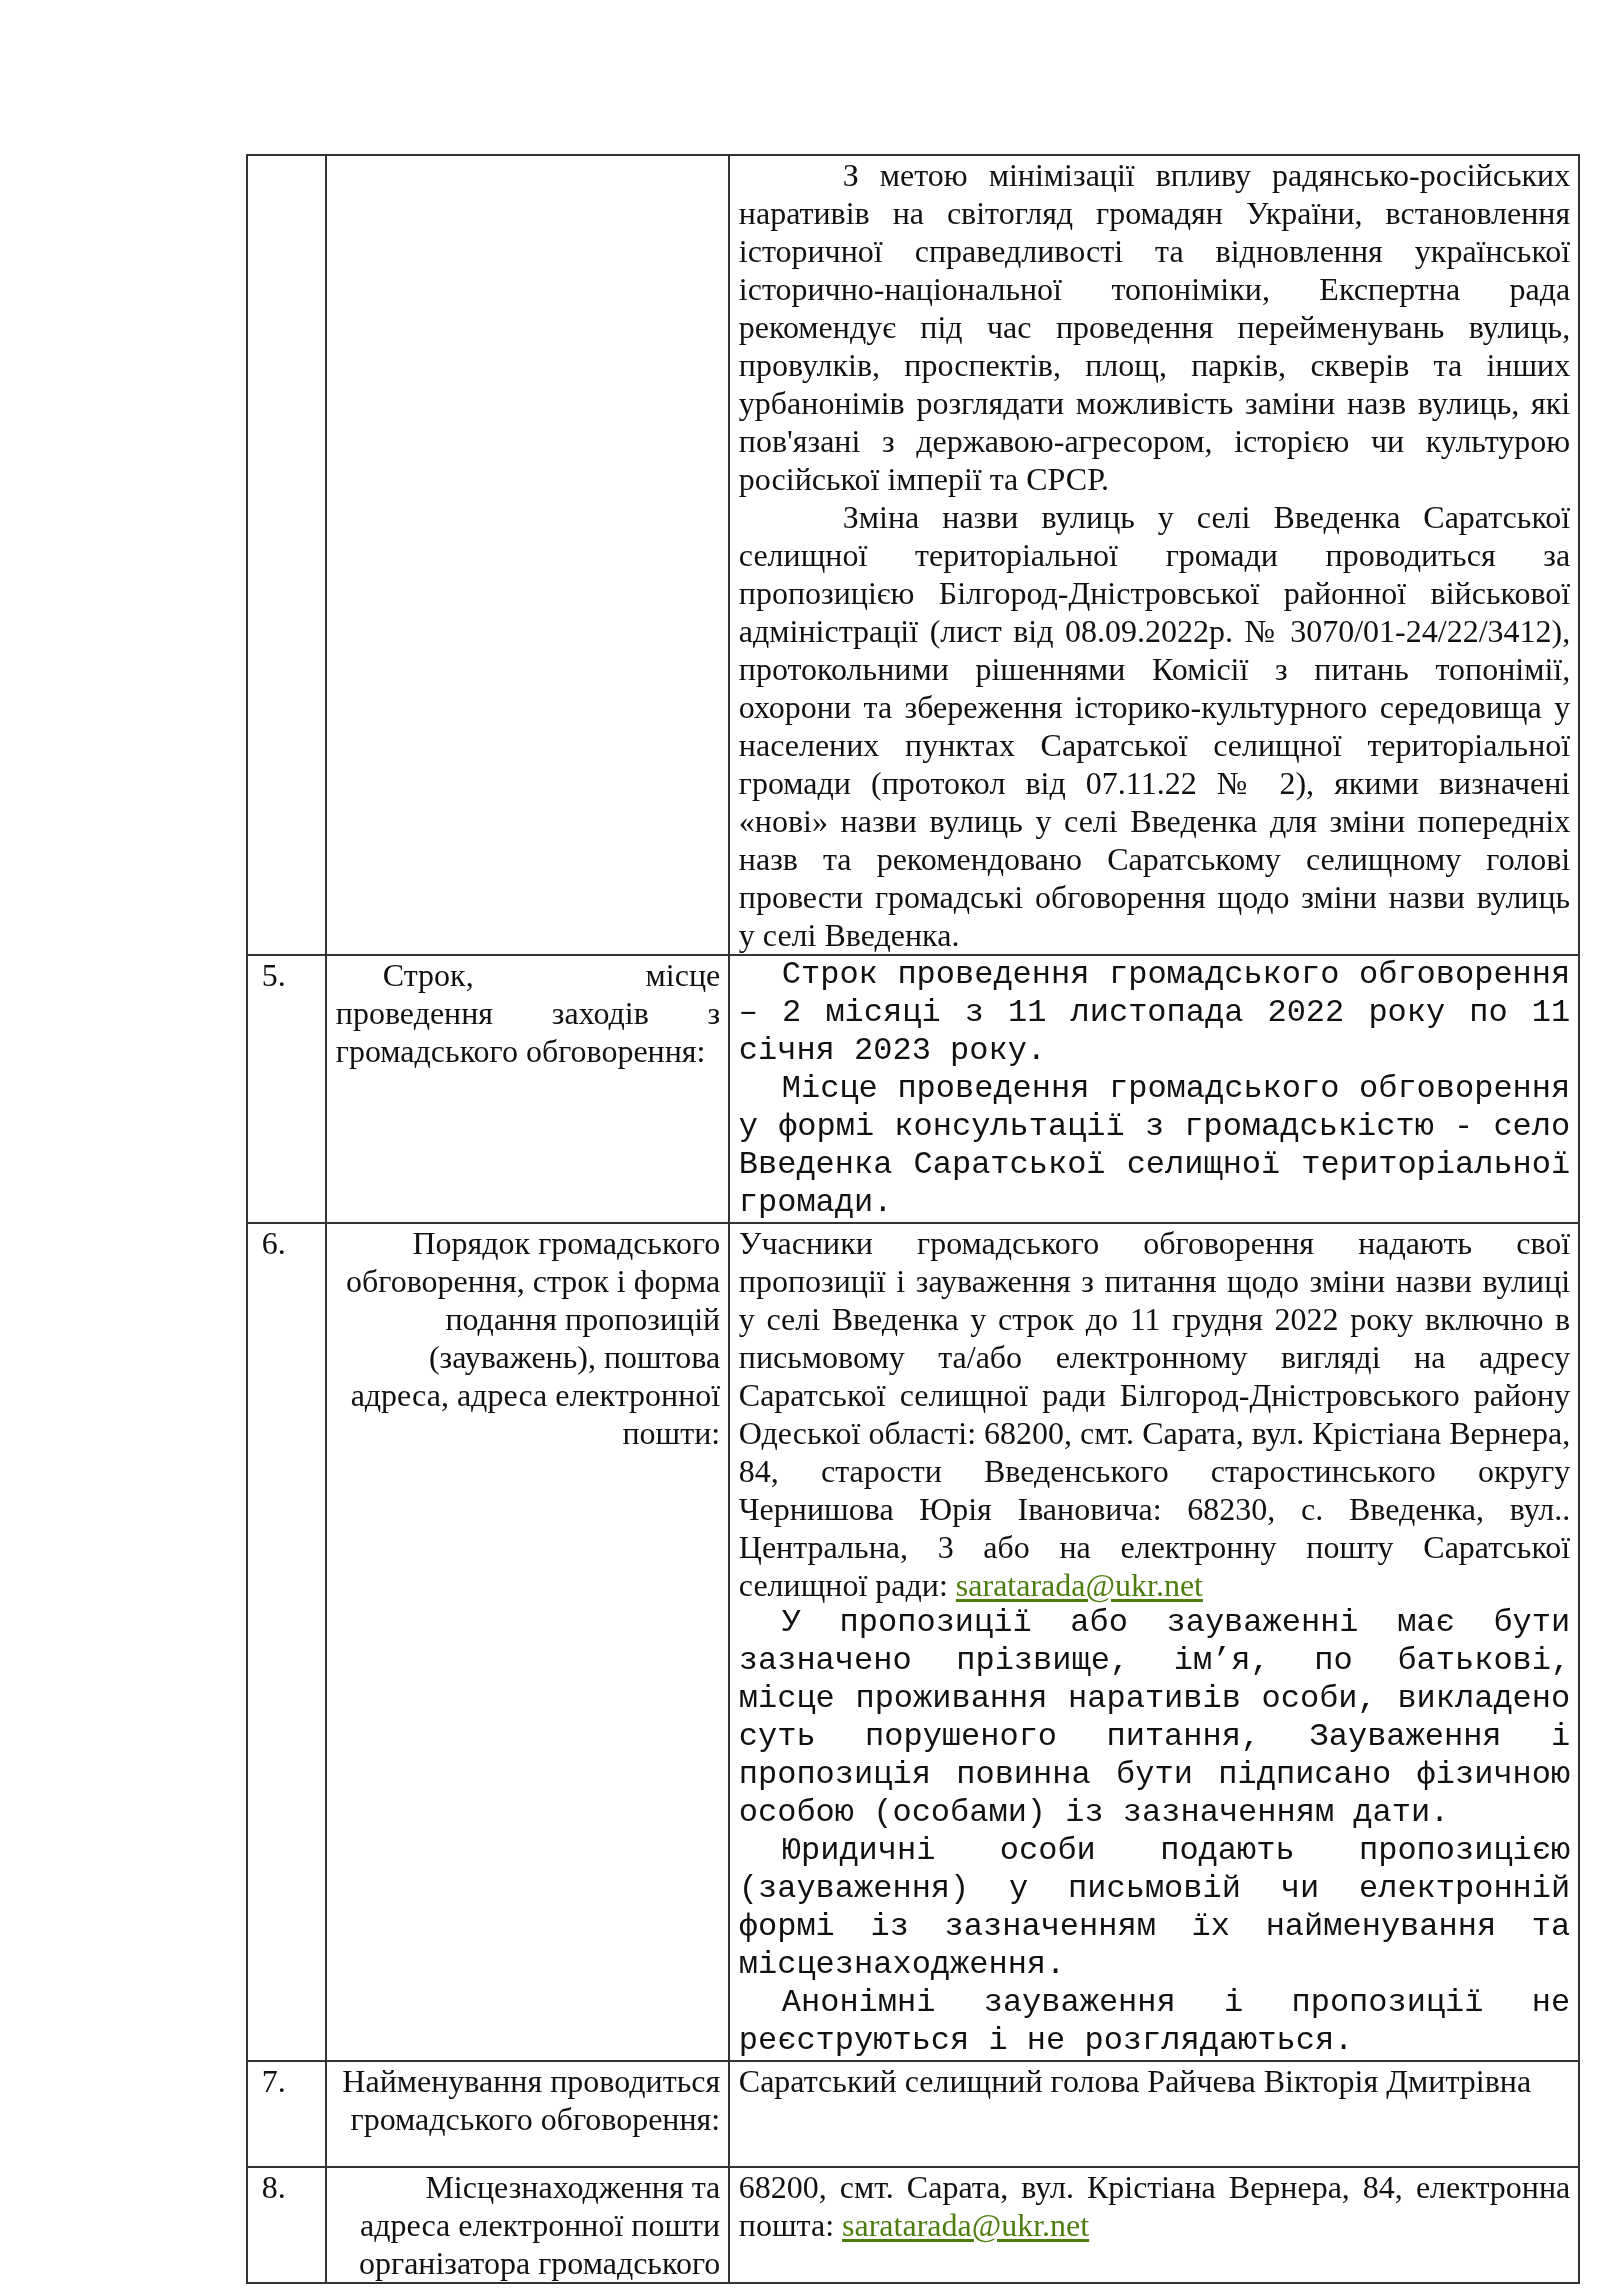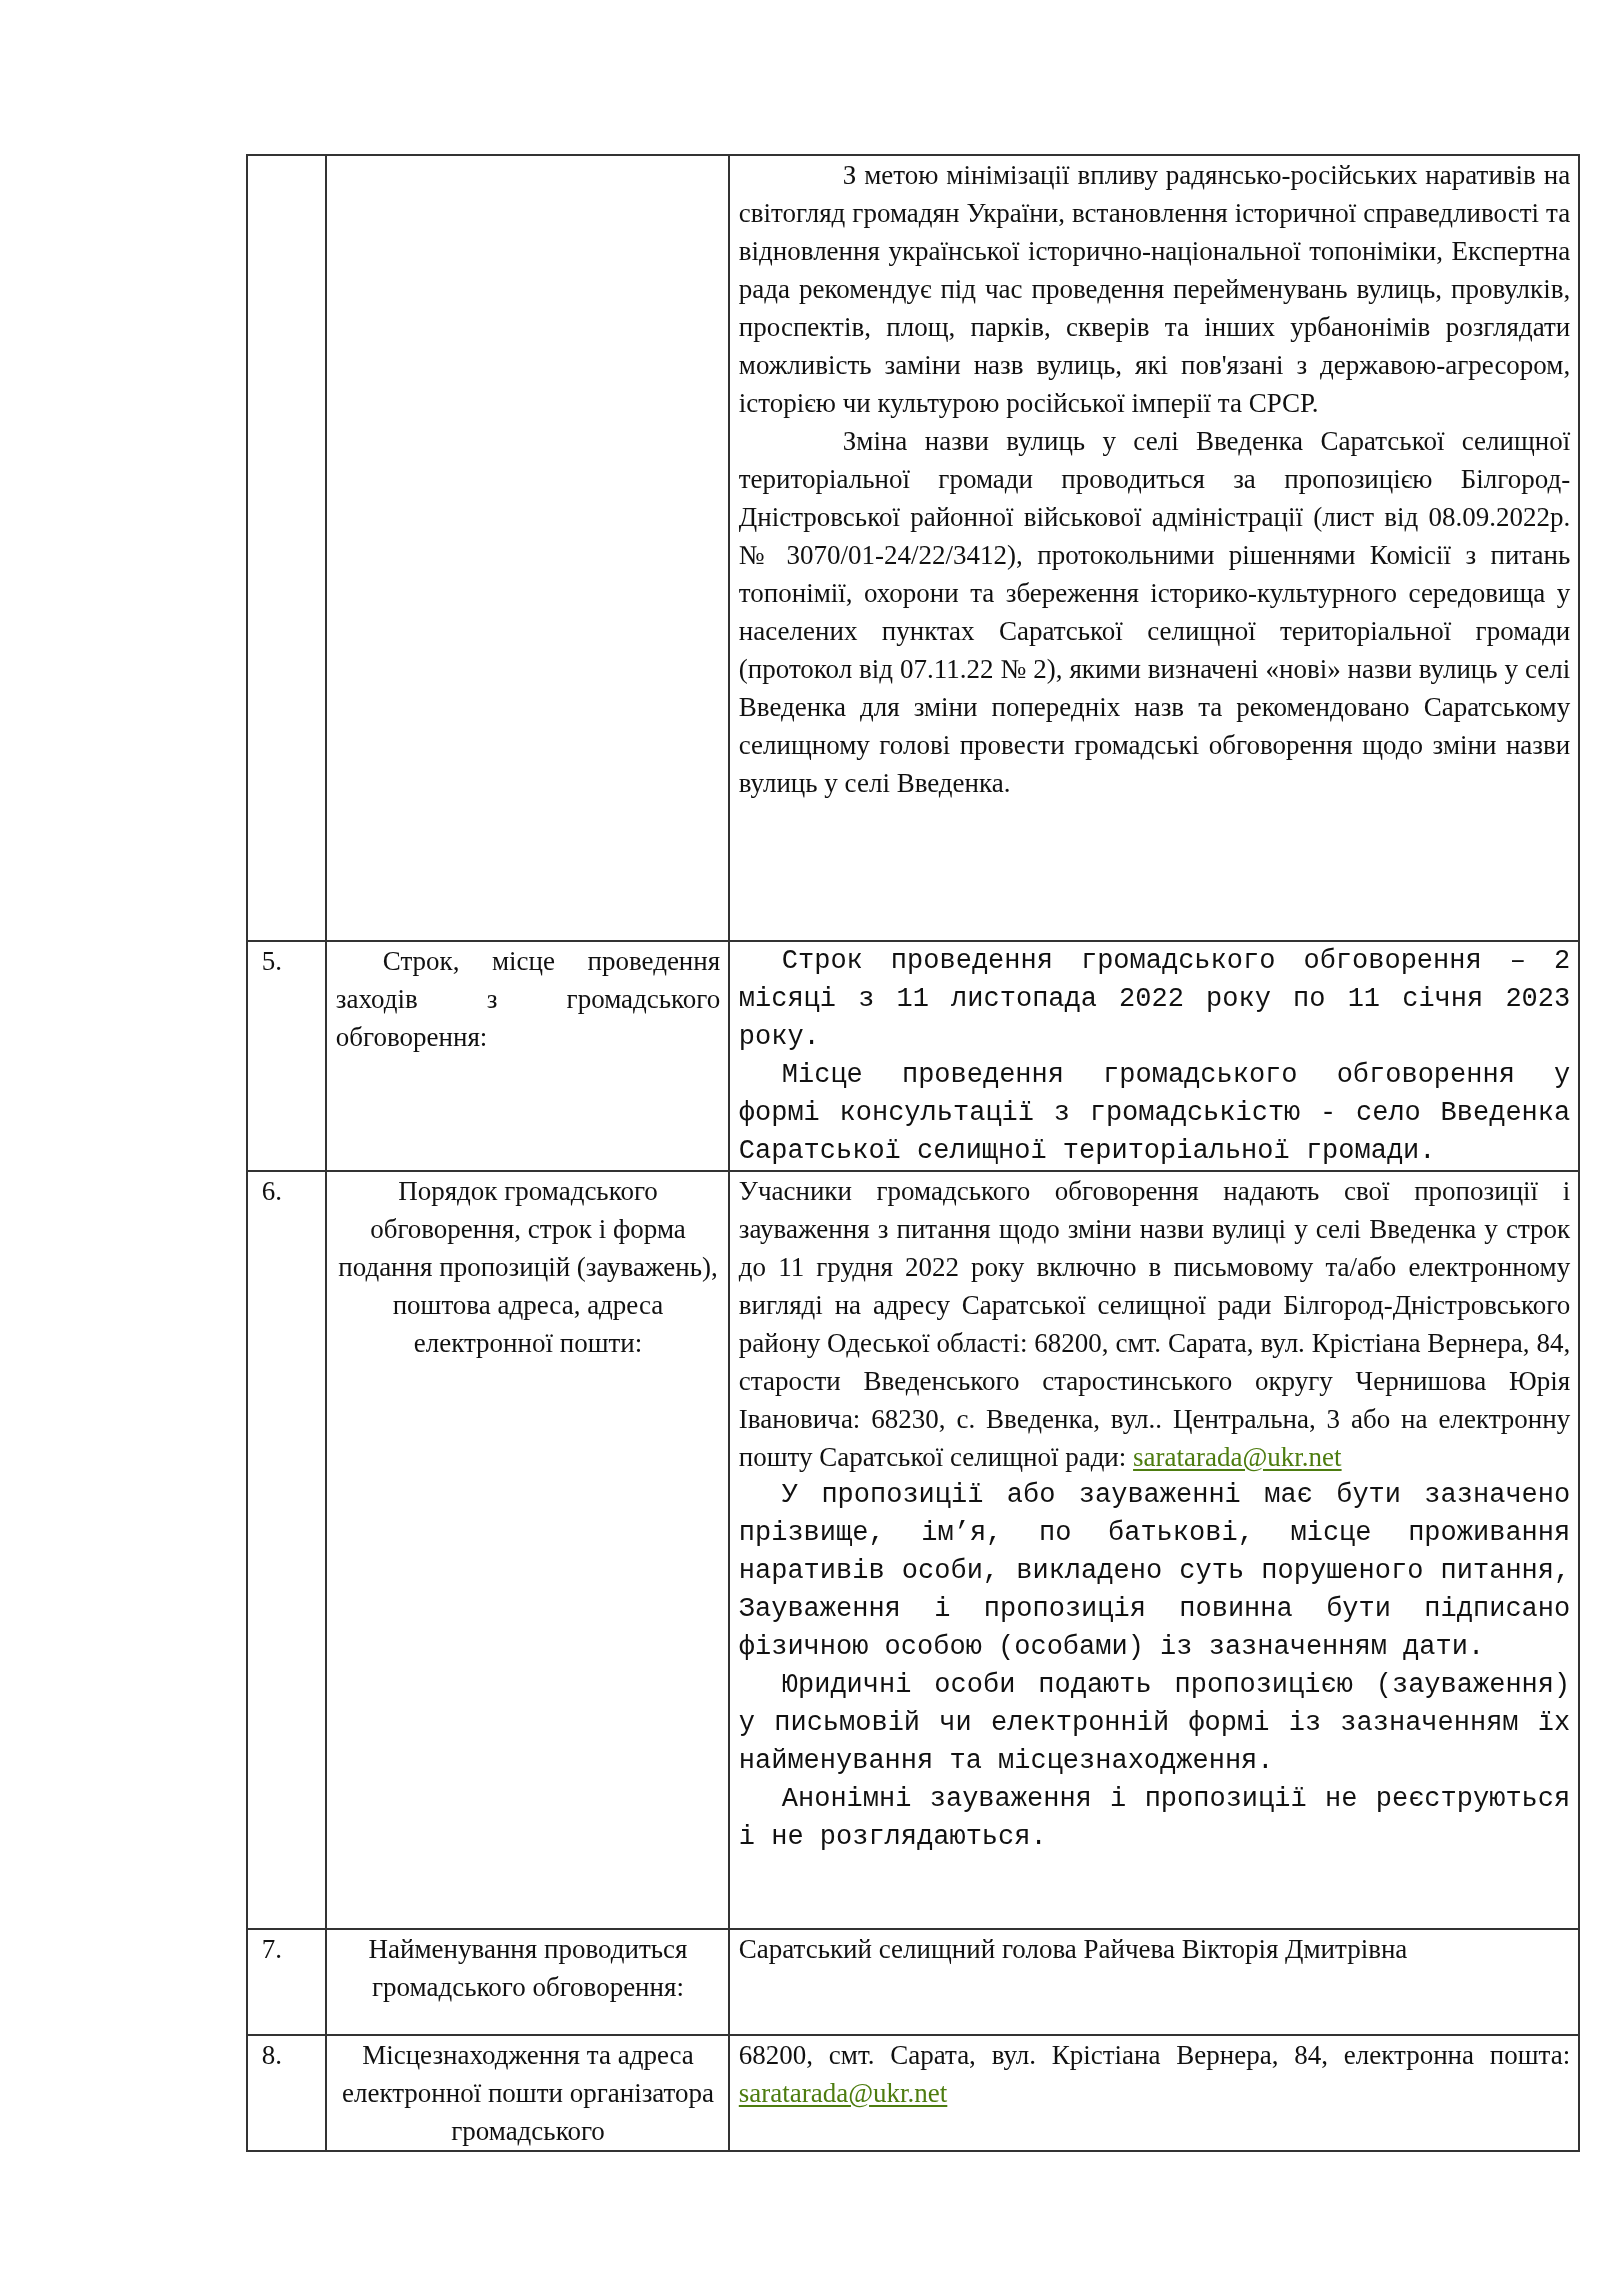--- a/index.html
+++ b/index.html
@@ -1,26 +1,26 @@
 <!DOCTYPE html>
 <html><head>
 <meta charset="utf-8">
 <style>
   html, body { margin: 0; padding: 0; background: #ffffff; }
   body { width: 1621px; height: 2293px; position: relative; overflow: hidden;
          font-family: "Liberation Serif", "DejaVu Serif", serif; color: #111; }
   .doc-table { position: absolute; left: 246px; top: 154px; width: 1332px;
                border-collapse: collapse; table-layout: fixed; }
   .doc-table td { border: 2px solid #333; vertical-align: top; padding: 0 7.8px 0 8.8px;
-                  font-size: 27px; line-height: 38px; }
+                  font-size: 32px; line-height: 38px; }
   .doc-table col.c-num { width: 79px; }
   .doc-table col.c-label { width: 403px; }
   .doc-table col.c-content { width: 850px; }
   .num { padding-left: 13.7px !important; }
-  .label { text-align: center; }
+  .label { text-align: right; }
   .label.justify { text-align: justify; text-align-last: left; text-indent: 47px; }
   .content p { margin: 0; text-align: justify; }
   .content p.indent { text-indent: 43px; font-family: Liberation Mono, monospace; }
   .content p.indent-big { text-indent: 104px; }
   .content p.last { text-align-last: left; }
   .content p.no-indent { text-indent: 0; }
   a.email { color: #4d7c0f; text-decoration: underline; text-underline-offset: 2.9px; }
   .r1 td { height: 784px; }
   .r5 td { height: 186px; }
   .r6 td { height: 756px; }

